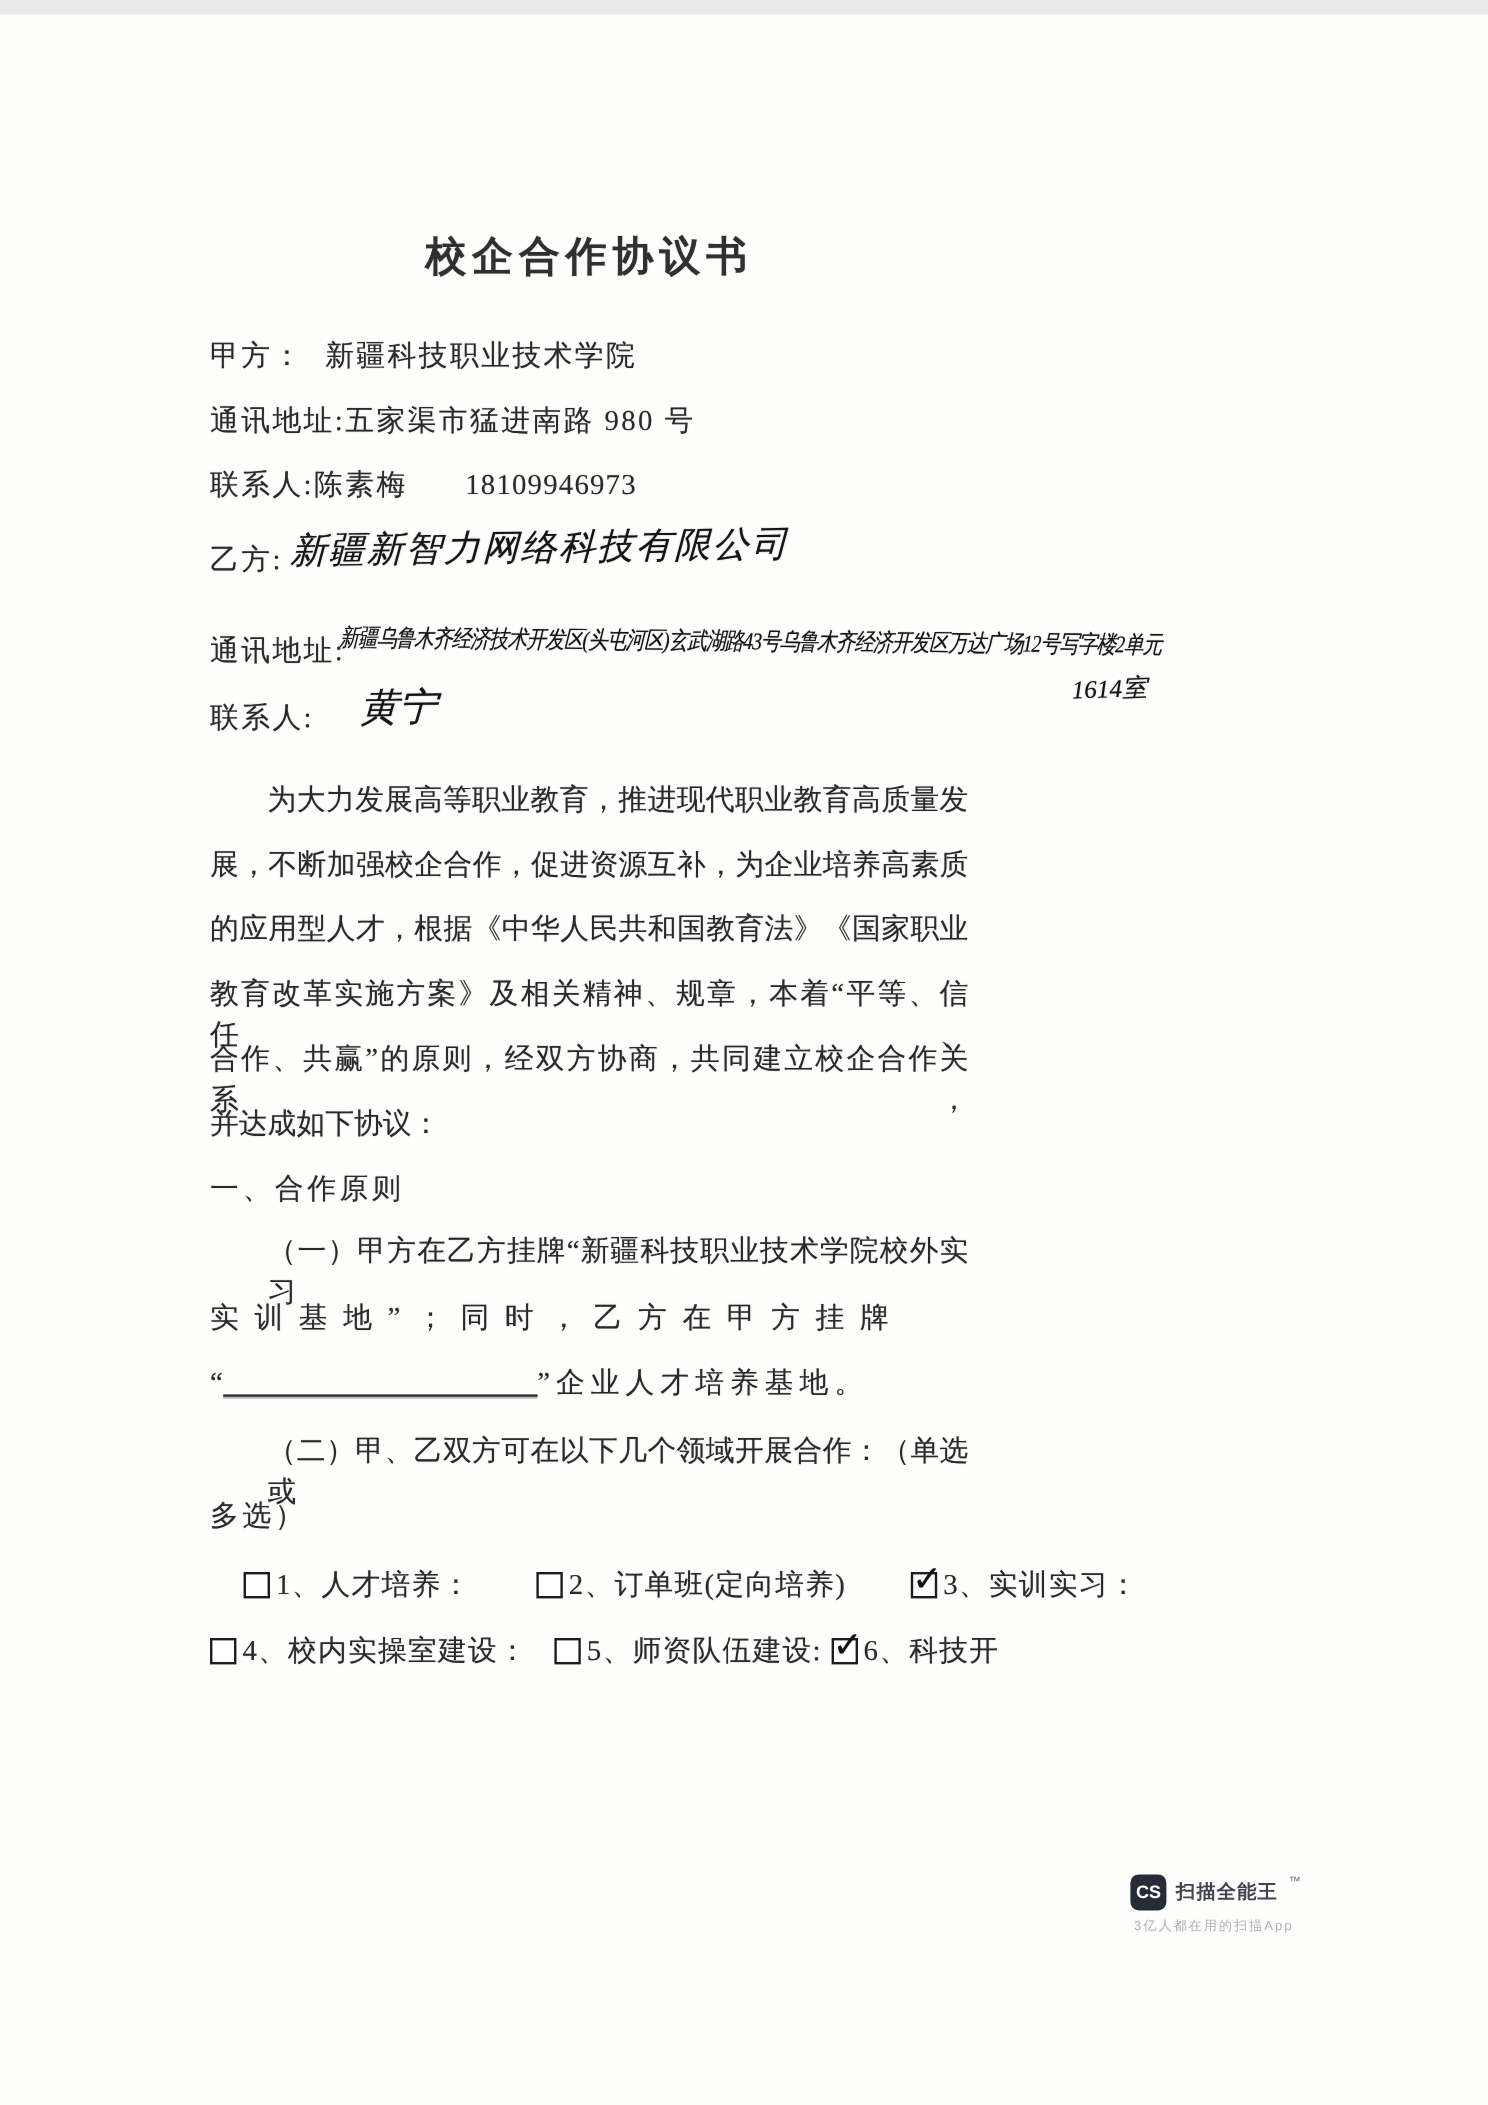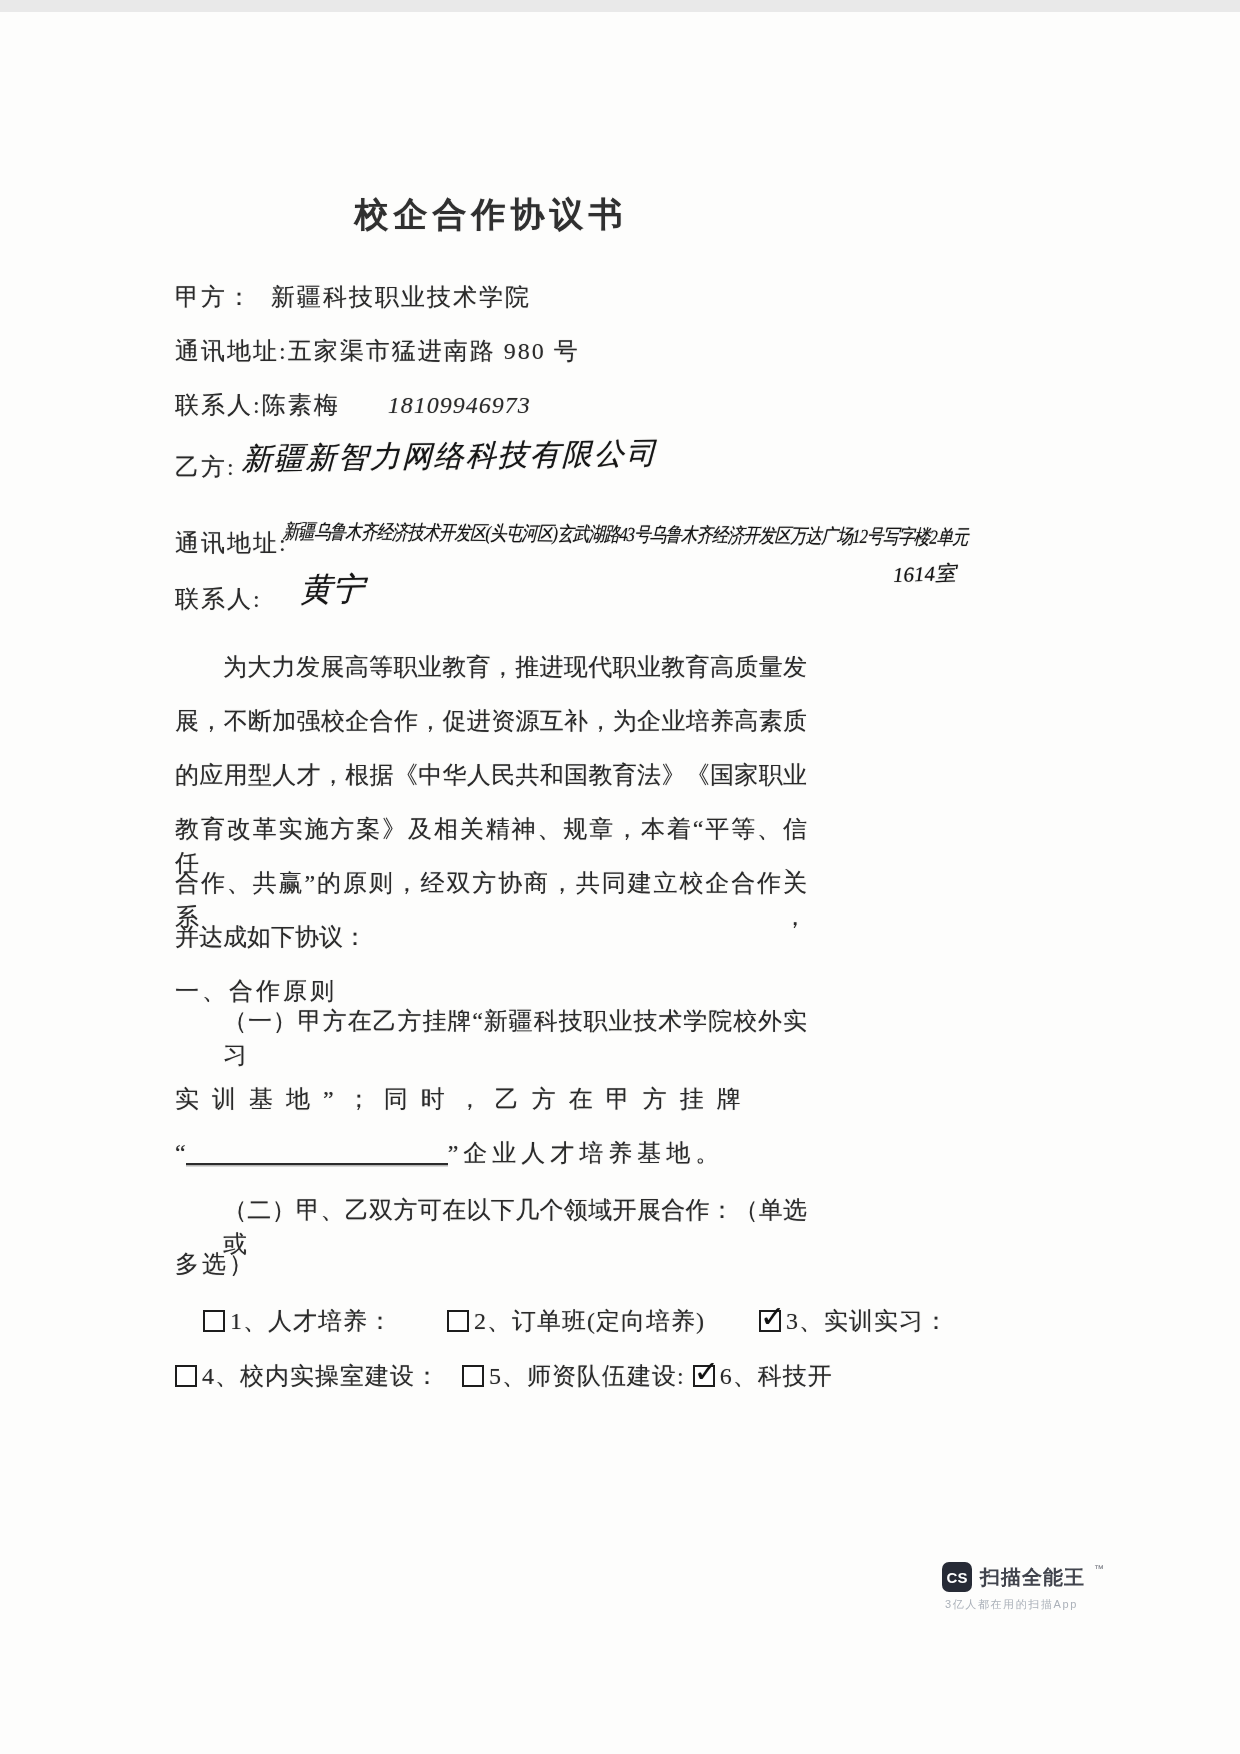--- a/index.html
+++ b/index.html
@@ -13,21 +13,21 @@
     color:#2a2a2a;text-shadow:0 0 1px rgba(70,70,70,.45);white-space:nowrap;
   }
   .jline{white-space:normal;text-align:justify;text-align-last:justify;}
   .indent{padding-left:48px;width:584px;}
   .title{
     top:186px;text-align:center;text-align-last:center;font-size:34px;
     letter-spacing:5px;font-weight:600;color:#303030;white-space:normal;
   }
   .hdr{letter-spacing:2px;}
   .gap-sm{margin-left:18px;}
-  .phone{margin-left:48px;letter-spacing:1px;font-style:italic;}
+  .phone{margin-left:48px;letter-spacing:1px;}
   
   .hw{
     position:absolute;font-family:cursive;font-style:italic;color:#151515;
     text-shadow:0 0 1px rgba(20,20,20,.6);white-space:nowrap;
   }
   .hw-name{left:242px;top:424px;font-size:30px;letter-spacing:2px;transform:rotate(-0.8deg) skewX(-2deg);}
   .hw-addr{
     left:283px;top:506px;font-size:20px;letter-spacing:-1px;
     transform:rotate(0.5deg) scaleX(0.82) skewX(-2deg);transform-origin:left center;
   }
@@ -56,21 +56,21 @@
     color:#111;font-family:"DejaVu Sans",sans-serif;font-style:normal;
   }
   
   .wm{position:absolute;left:942px;top:1550px;font-family:"Liberation Sans","DejaVu Sans",sans-serif;}
   .wm-row{display:flex;align-items:center;gap:8px;}
   .wm-icon{
     width:30px;height:30px;border-radius:7px;background:#272b36;color:#ffffff;
     display:flex;align-items:center;justify-content:center;
     font-size:15px;font-weight:bold;letter-spacing:0;
   }
-  .wm-name{font-size:20px;font-weight:bold;color:#41444d;letter-spacing:1px;font-family:Liberation Serif, serif;}
+  .wm-name{font-size:16px;font-weight:bold;color:#41444d;letter-spacing:1px;font-family:Liberation Serif, serif;}
   .wm-tm{font-size:10px;color:#6b6e77;position:relative;top:-9px;margin-left:1px;}
   .wm-tagline{margin-top:5px;margin-left:3px;font-size:11px;color:#abb1b9;letter-spacing:1.6px;}
 </style>
 </head>
 <body>
 
 <div class="page">
 
   <div class="line title">校企合作协议书</div>
 
@@ -102,21 +102,21 @@
 
   <div class="line jline indent" style="top:638px">为大力发展高等职业教育，推进现代职业教育高质量发</div>
   <div class="line jline" style="top:692px">展，不断加强校企合作，促进资源互补，为企业培养高素质</div>
   <div class="line jline" style="top:746px">的应用型人才，根据《中华人民共和国教育法》《国家职业</div>
   <div class="line jline" style="top:800px">教育改革实施方案》及相关精神、规章，本着“平等、信任、</div>
   <div class="line jline" style="top:854px">合作、共赢”的原则，经双方协商，共同建立校企合作关系，</div>
   <div class="line" style="top:962px;letter-spacing:3px">一、合作原则</div>
 
   <div class="line" style="top:908px">并达成如下协议：</div>
 
-  <div class="line jline indent" style="top:992px">（一）甲方在乙方挂牌“新疆科技职业技术学院校外实习</div>
+  <div class="line jline indent" style="top:1014px">（一）甲方在乙方挂牌“新疆科技职业技术学院校外实习</div>
   <div class="line wideline" style="top:1070px">实训基地”；同时，乙方在甲方挂牌</div>
   <div class="line" style="top:1124px">
     <span>“</span><span class="blank"></span><span class="trail">”企业人才培养基地。</span>
   </div>
 
   <div class="line jline indent" style="top:1181px">（二）甲、乙双方可在以下几个领域开展合作：（单选或</div>
   <div class="line" style="top:1235px;letter-spacing:3px">多选）</div>
 
   <div class="line opts row1" style="top:1292px">
     <span class="opt">

